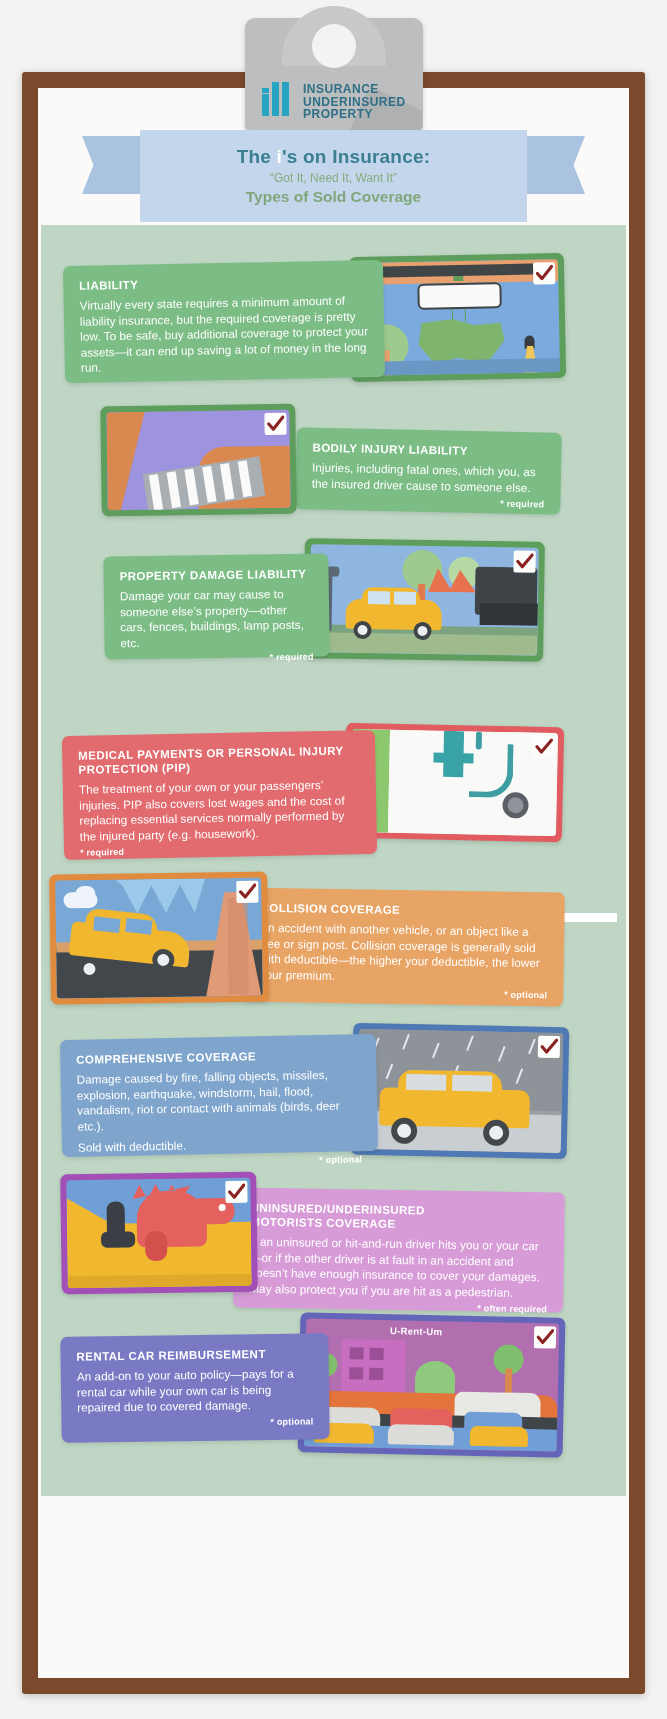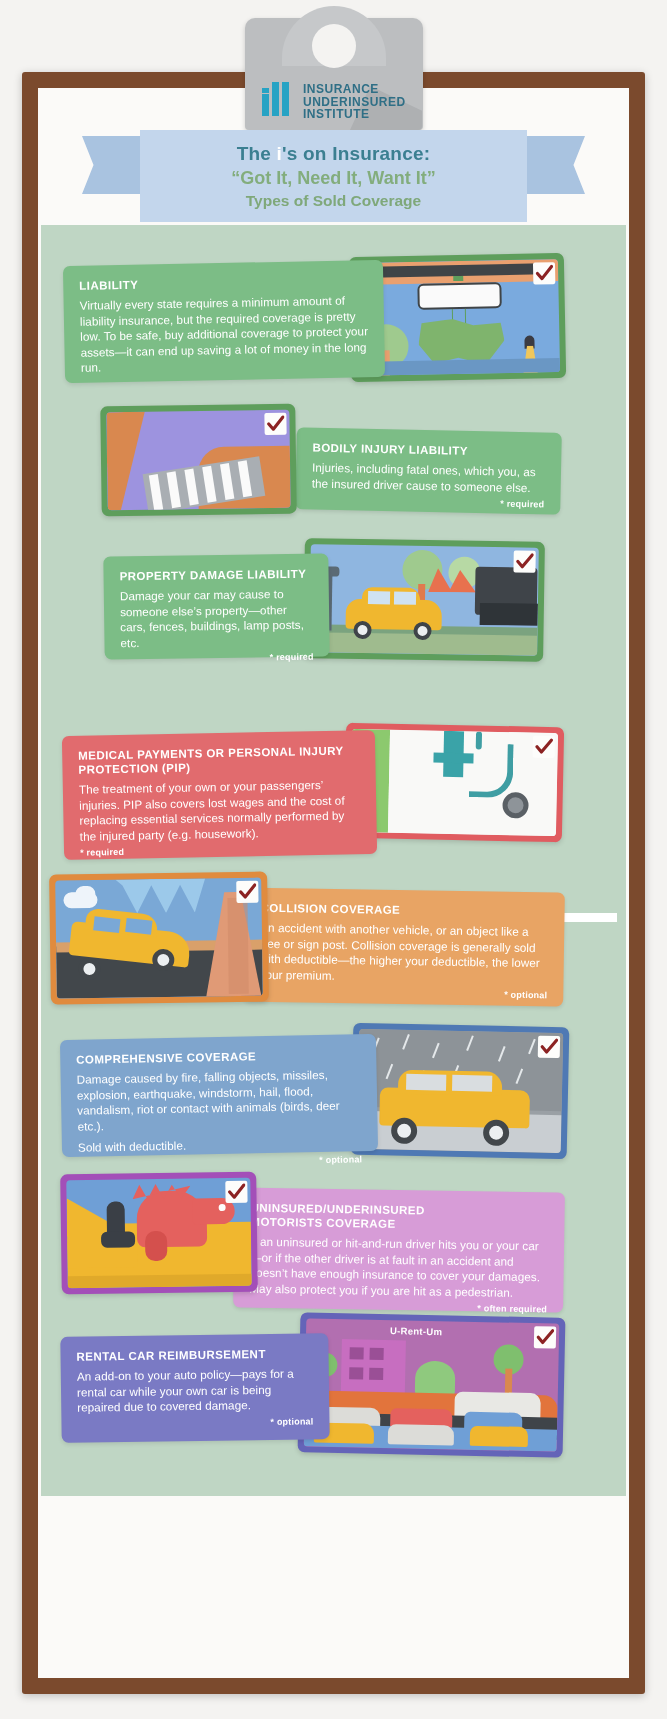--- a/index.html
+++ b/index.html
@@ -62,21 +62,21 @@
   }
   .banner-tail.l { left: 82px; clip-path: polygon(0 0, 100% 0, 100% 100%, 0 100%, 18% 50%); }
   .banner-tail.r { right: 82px; clip-path: polygon(0 0, 100% 0, 82% 50%, 100% 100%, 0 100%); }
   .banner {
     position: absolute; left: 140px; top: 0; width: 387px; height: 92px;
     background: #c3d6ec; display: flex; flex-direction: column;
     align-items: center; justify-content: center; gap: 3px;
   }
   .b-l1 { color: #3b7f91; font-size: 19px; font-weight: bold; letter-spacing: .2px; }
   .b-l1 .i { color: #ffffff; }
-  .b-l2 { color: #83ad7d; font-size: 18px; font-weight: bold; }
+  .b-l2 { color: #83ad7d; font-size: 12px; font-weight: normal; }
   .b-l3 { color: #7fa87a; font-size: 15.5px; font-weight: bold; }
 
   
   .panel {
     position: absolute; left: 41px; top: 225px;
     width: 585px; height: 1271px;
     background: #bfd6c4;
   }
   .divider {
     position: absolute; left: 48px; top: 688px; width: 528px; height: 9px;
@@ -134,21 +134,21 @@
       <i></i>
         <i></i>
         <i></i>
         <b></b>
         <b></b>
         <b></b>
     </div>
     <div class="logo-text">
       <div>INSURANCE</div>
       <div>UNDERINSURED</div>
-      <div>INSTITUTE</div>
+      <div>PROPERTY</div>
     </div>
   </div>
 
   <div class="banner-wrap">
     <div class="banner-tail l"></div>
     <div class="banner-tail r"></div>
     <div class="banner">
       <div class="b-l1"><span>The </span><span class="i">i</span><span>'s on Insurance:</span></div>
       <div class="b-l2">“Got It, Need It, Want It”</div>
       <div class="b-l3">Types of Sold Coverage</div>

